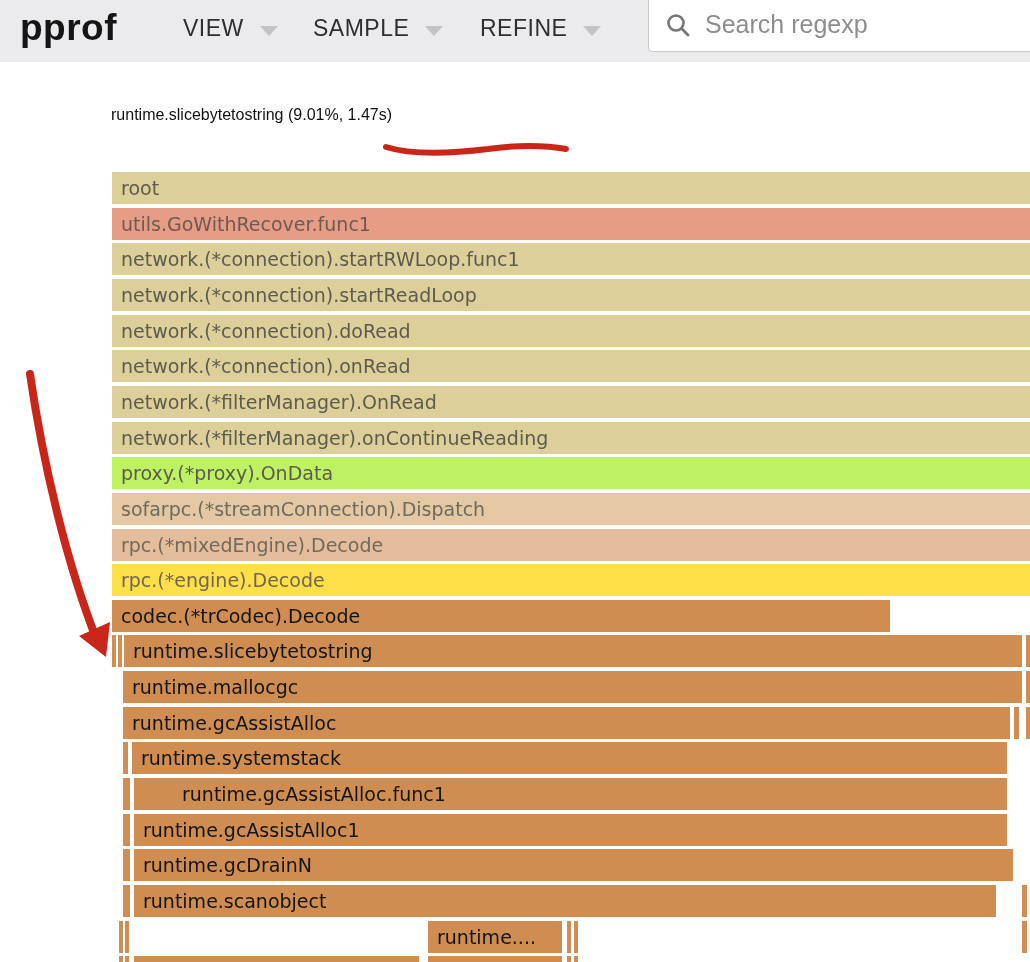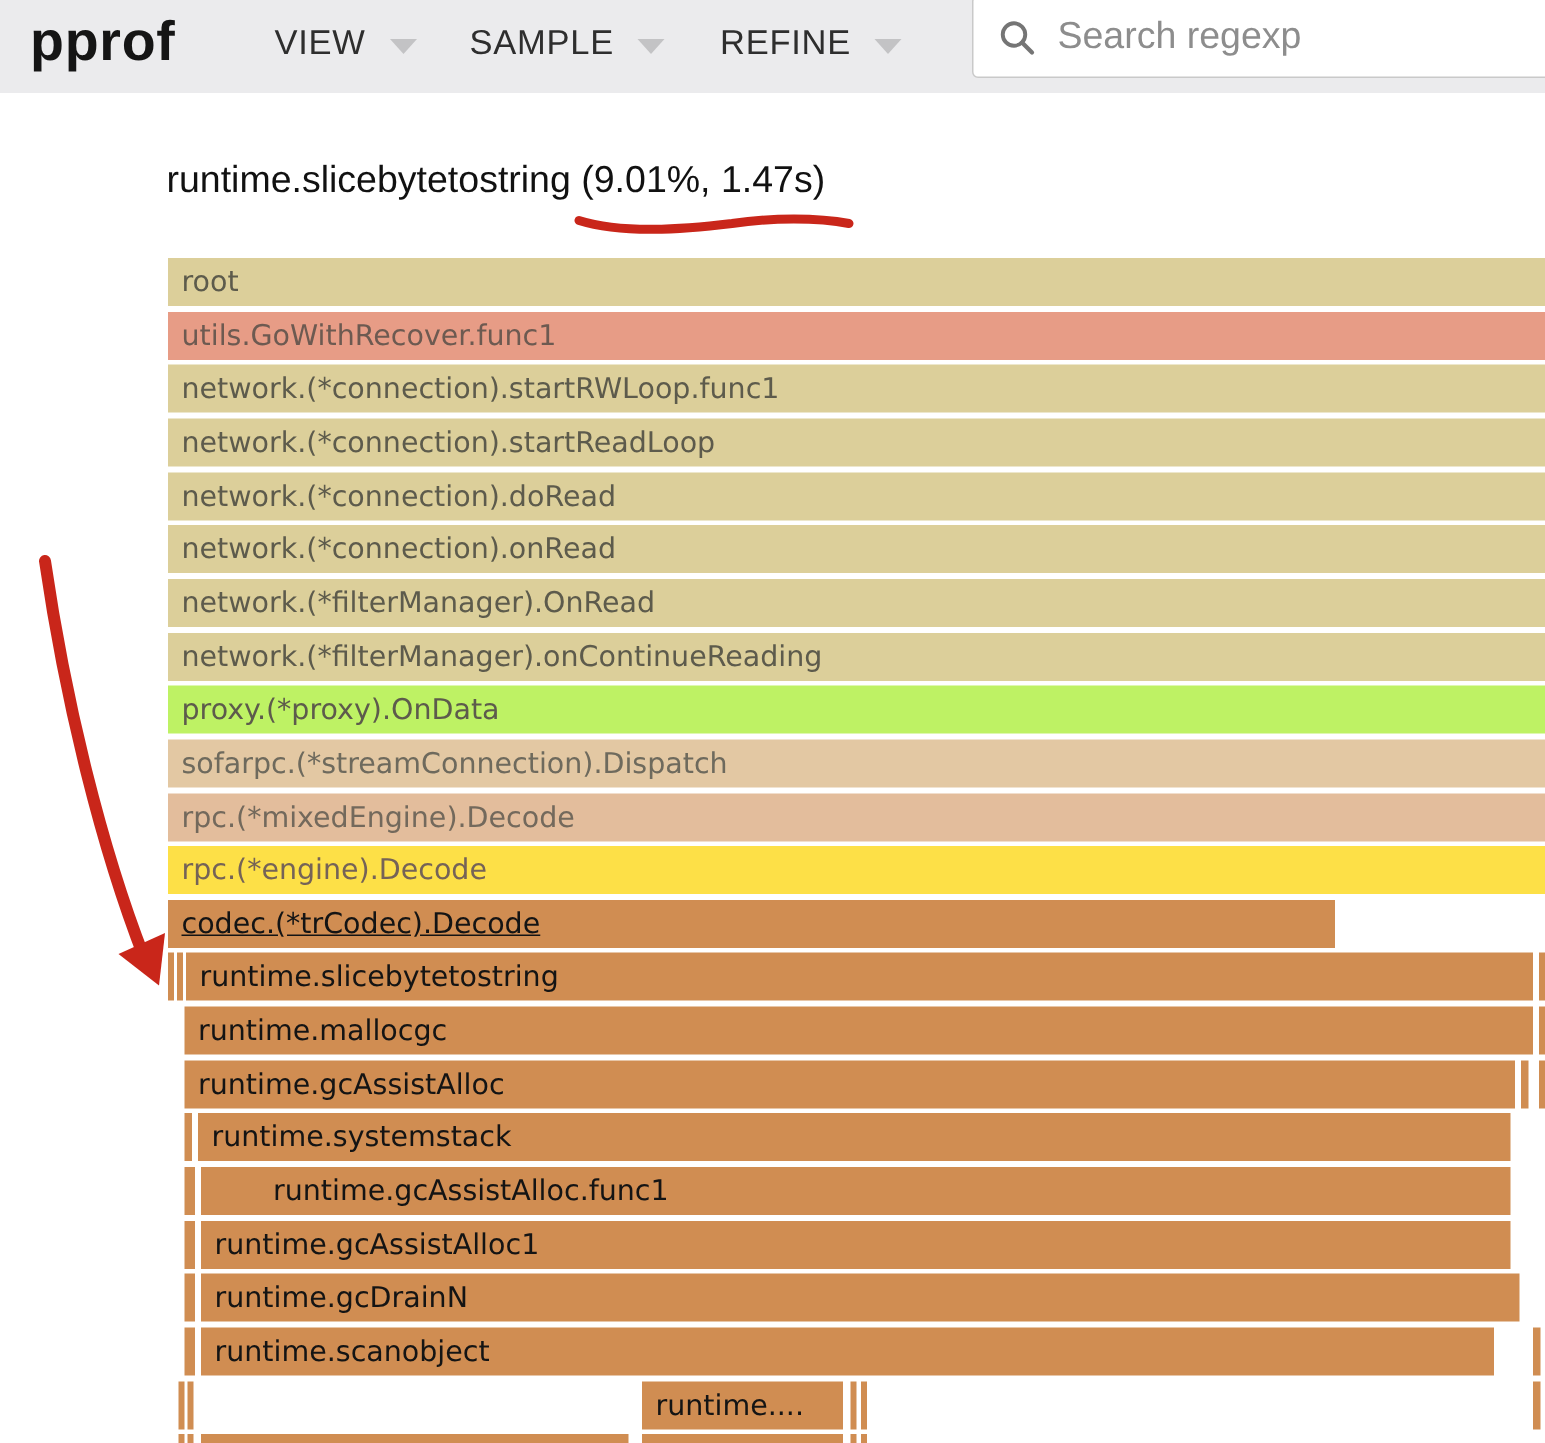--- a/index.html
+++ b/index.html
@@ -36,21 +36,21 @@
   .search-icon{margin-left:16px;display:flex;align-items:center;}
   .searchbox input{
     border:none;outline:none;flex:1;margin-left:12px;margin-right:8px;
     font-size:25px;color:#444;font-family:"Liberation Sans",sans-serif;
     background:transparent;
   }
   .searchbox input::placeholder{color:#8d8d8d;}
   
   .graph-title{
     position:absolute;left:111px;top:106px;
-    font-size:25px;color:#111;white-space:nowrap;
+    font-size:16px;color:#111;white-space:nowrap;
   }
   
   .flamegraph{position:absolute;left:0;top:0;width:1030px;height:962px;}
   .frow{position:absolute;left:0;width:1030px;height:32px;}
   .frame{
     position:absolute;top:0;height:32px;line-height:32px;
     box-sizing:border-box;padding-left:9px;
     white-space:nowrap;overflow:hidden;
     font-family:"DejaVu Sans",sans-serif;font-size:19px;
     cursor:pointer;
@@ -129,21 +129,21 @@
     <div class="frow" style="top: 493px; height: 32px;">
       <div class="frame" title="sofarpc.(*streamConnection).Dispatch" style="left: 112px; width: 918px; background: rgb(227, 200, 163); color: rgb(110, 106, 93);">sofarpc.(*streamConnection).Dispatch</div>
     </div>
     <div class="frow" style="top: 529px; height: 32px;">
       <div class="frame" title="rpc.(*mixedEngine).Decode" style="left: 112px; width: 918px; background: rgb(227, 189, 156); color: rgb(115, 105, 92);">rpc.(*mixedEngine).Decode</div>
     </div>
     <div class="frow" style="top: 564px; height: 32px;">
       <div class="frame" title="rpc.(*engine).Decode" style="left: 112px; width: 918px; background: #fde047; color: rgb(117, 99, 87);">rpc.(*engine).Decode</div>
     </div>
     <div class="frow" style="top: 600px; height: 32px;">
-      <div class="frame" title="codec.(*trCodec).Decode" style="left: 112px; width: 778px; background: rgb(208, 141, 82); color: rgb(20, 20, 20); text-decoration: underline;">codec.(*trCodec).Decode</div>
+      <div class="frame" title="codec.(*trCodec).Decode" style="left: 112px; width: 778px; background: rgb(208, 141, 82); color: rgb(20, 20, 20);">codec.(*trCodec).Decode</div>
     </div>
     <div class="frow" style="top: 635px; height: 32px;">
       <div class="frame sliver" style="left: 112px; width: 4px; background: rgb(208, 141, 82); color: rgb(20, 20, 20);"></div>
       <div class="frame sliver" style="left: 118px; width: 4px; background: rgb(208, 141, 82); color: rgb(20, 20, 20);"></div>
       <div class="frame" title="runtime.slicebytetostring" style="left: 124px; width: 898px; background: rgb(208, 141, 82); color: rgb(20, 20, 20);">runtime.slicebytetostring</div>
       <div class="frame sliver" style="left: 1026px; width: 4px; background: rgb(208, 141, 82); color: rgb(20, 20, 20);"></div>
     </div>
     <div class="frow" style="top: 671px; height: 32px;">
       <div class="frame" title="runtime.mallocgc" style="left: 123px; width: 899px; background: rgb(208, 141, 82); color: rgb(20, 20, 20);">runtime.mallocgc</div>
       <div class="frame sliver" style="left: 1026px; width: 4px; background: rgb(208, 141, 82); color: rgb(20, 20, 20);"></div>

